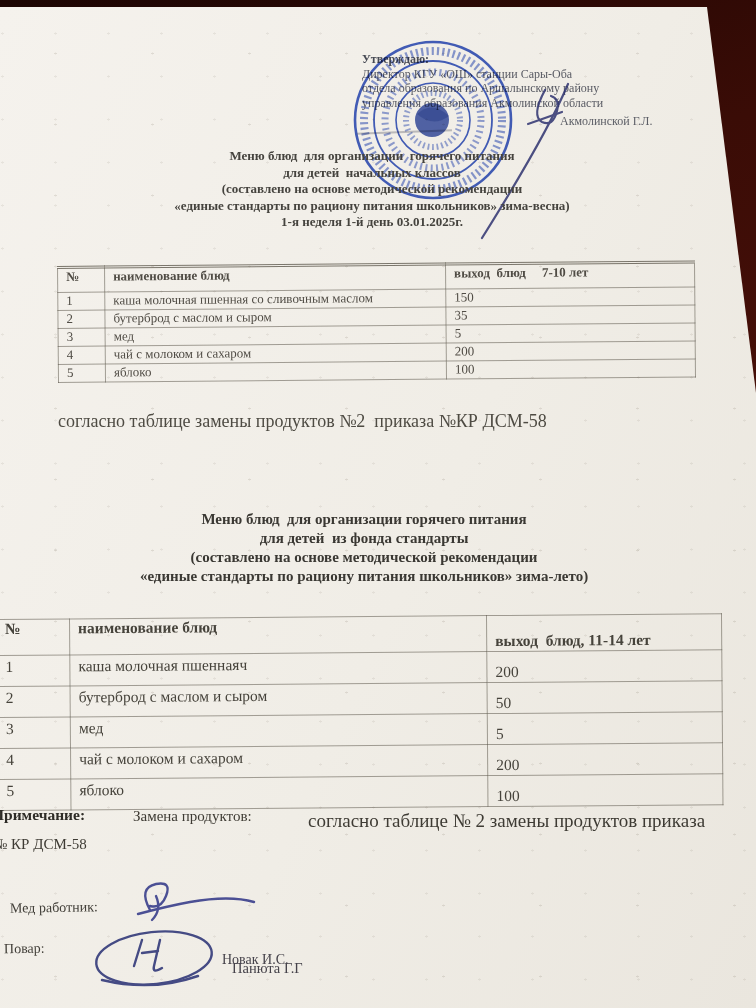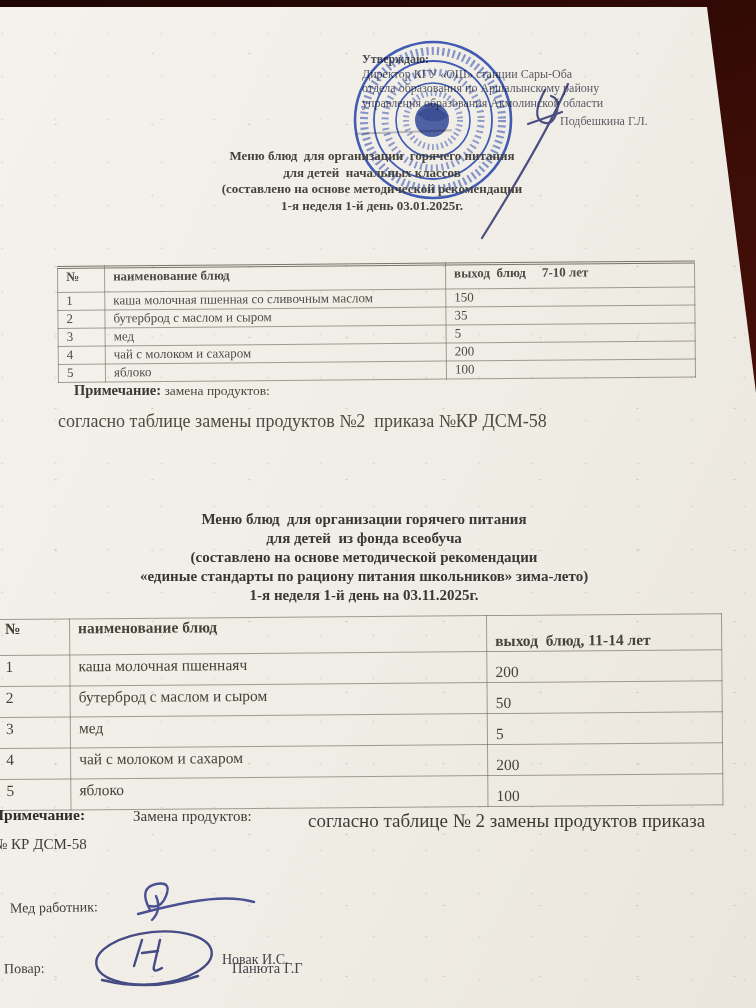--- a/index.html
+++ b/index.html
@@ -52,38 +52,38 @@
   .note1{left:74px; top:382px; font-size:13.5px; color:#4a473f;}
   .note1 .b{font-weight:bold; font-size:14.5px; color:#3b3933;}
   .note1b{left:58px; top:411px; font-size:18px; color:#4e4b43;}
   .note2a{left:-8px; top:806px; font-size:15.5px; font-weight:bold; color:#2e2c27;}
   .note2b{left:133px; top:808px; font-size:15px; color:#3e3b34;}
   .note2c{left:308px; top:810px; font-size:19px; color:#3e3b34;}
   .note2d{left:-7px; top:836px; font-size:15px; color:#3e3b34;}
   
   .med-label{left:10px; top:900px; font-size:14px; color:#43403a; transform:rotate(-1deg);}
   .med-name{left:232px; top:915px; font-size:14.5px; color:#45424a;margin-top:45px;}
-  .cook-label{left:4px; top:941px; font-size:14px; color:#43403a; transform:rotate(-1deg);margin-top:20px;}
+  .cook-label{left:4px; top:941px; font-size:14px; color:#43403a; transform:rotate(-1deg);}
   .cook-name{left:222px; top:952px; font-size:14px; color:#45424a;}
   svg{display:block;}
 </style>
 </head>
 <body>
 
 <div class="photo">
   <div class="paper"></div>
 
   <div class="abs approval">
     <div class="b">Утверждаю:</div>
     <div>Директор  КГУ «ОШ» станции Сары-Оба</div>
     <div>отдела образования по Аршалынскому  району</div>
     <div>управления образования Акмолинской  области</div>
   </div>
   <div class="abs sig-line"></div>
-  <div class="abs director-name">Подбешкина  Г.Л.</div>
+  <div class="abs director-name">Акмолинской  Г.Л.</div>
 
   <svg class="abs" style="left:347px;top:36px;mix-blend-mode:multiply;opacity:.9" width="172" height="168" viewBox="0 0 172 168">
     <g fill="none" stroke="#3050c0">
       <circle cx="86" cy="84" r="78" stroke-width="2.6"></circle>
       <circle cx="86" cy="84" r="69" stroke-width="8" stroke-dasharray="2.2 3.1" opacity=".62"></circle>
       <circle cx="86" cy="84" r="59" stroke-width="1.8"></circle>
       <circle cx="86" cy="84" r="48" stroke-width="7" stroke-dasharray="2 3.4" opacity=".58"></circle>
       <circle cx="86" cy="84" r="37" stroke-width="1.6"></circle>
       <circle cx="86" cy="84" r="27" stroke-width="6" stroke-dasharray="1.8 2.8" opacity=".55"></circle>
     </g>
@@ -96,20 +96,21 @@
       <path d="M75,18 q-14,26 -3,32 q11,5 15,-11 q3,-12 -6,-15"></path>
       <path d="M98,12 C80,55 42,118 12,166"></path>
       <path d="M58,52 l34,-12"></path>
     </g>
   </svg>
 
   <div class="abs title1">
     <div class="pre">Меню блюд  для организации  горячего питания</div>
     <div class="pre">для детей  начальных классов</div>
     <div class="pre">(составлено на основе методической рекомендации</div>
+    <div class="pre">«единые стандарты по рациону питания школьников» зима-весна)</div>
     <div class="pre">1-я неделя 1-й день 03.01.2025г.</div>
   </div>
 
   <div class="abs t1">
     <table>
       <tbody>
           <tr class="hr">
         <td class="c-num">№</td>
         <td class="c-name">наименование блюд</td>
         <td class="c-out pre">выход  блюд     7-10 лет</td>
@@ -136,32 +137,27 @@
       </tr>
       <tr class="dr">
         <td class="c-num">5</td>
         <td class="c-name">яблоко</td>
         <td class="c-out">100</td>
       </tr>
     </tbody>
       </table>
   </div>
 
-  <div class="abs note1">
-    <span class="b">Примечание:</span>
-    <span>замена продуктов:</span>
-  </div>
   <div class="abs note1b pre">согласно таблице замены продуктов №2  приказа №КР ДСМ-58</div>
 
   <div class="abs title2">
     <div class="pre">Меню блюд  для организации горячего питания</div>
-    <div class="pre">для детей  из фонда всеобуча</div>
+    <div class="pre">для детей  из фонда стандарты</div>
     <div class="pre">(составлено на основе методической рекомендации</div>
     <div class="pre">«единые стандарты по рациону питания школьников» зима-лето)</div>
-    <div class="pre">1-я неделя 1-й день на 03.11.2025г.</div>
   </div>
 
   <div class="abs t2">
     <table>
       <tbody>
           <tr class="hr">
         <td class="c-num">№</td>
         <td class="c-name">наименование блюд</td>
         <td class="c-out pre">выход  блюд, 11-14 лет</td>
       </tr>

